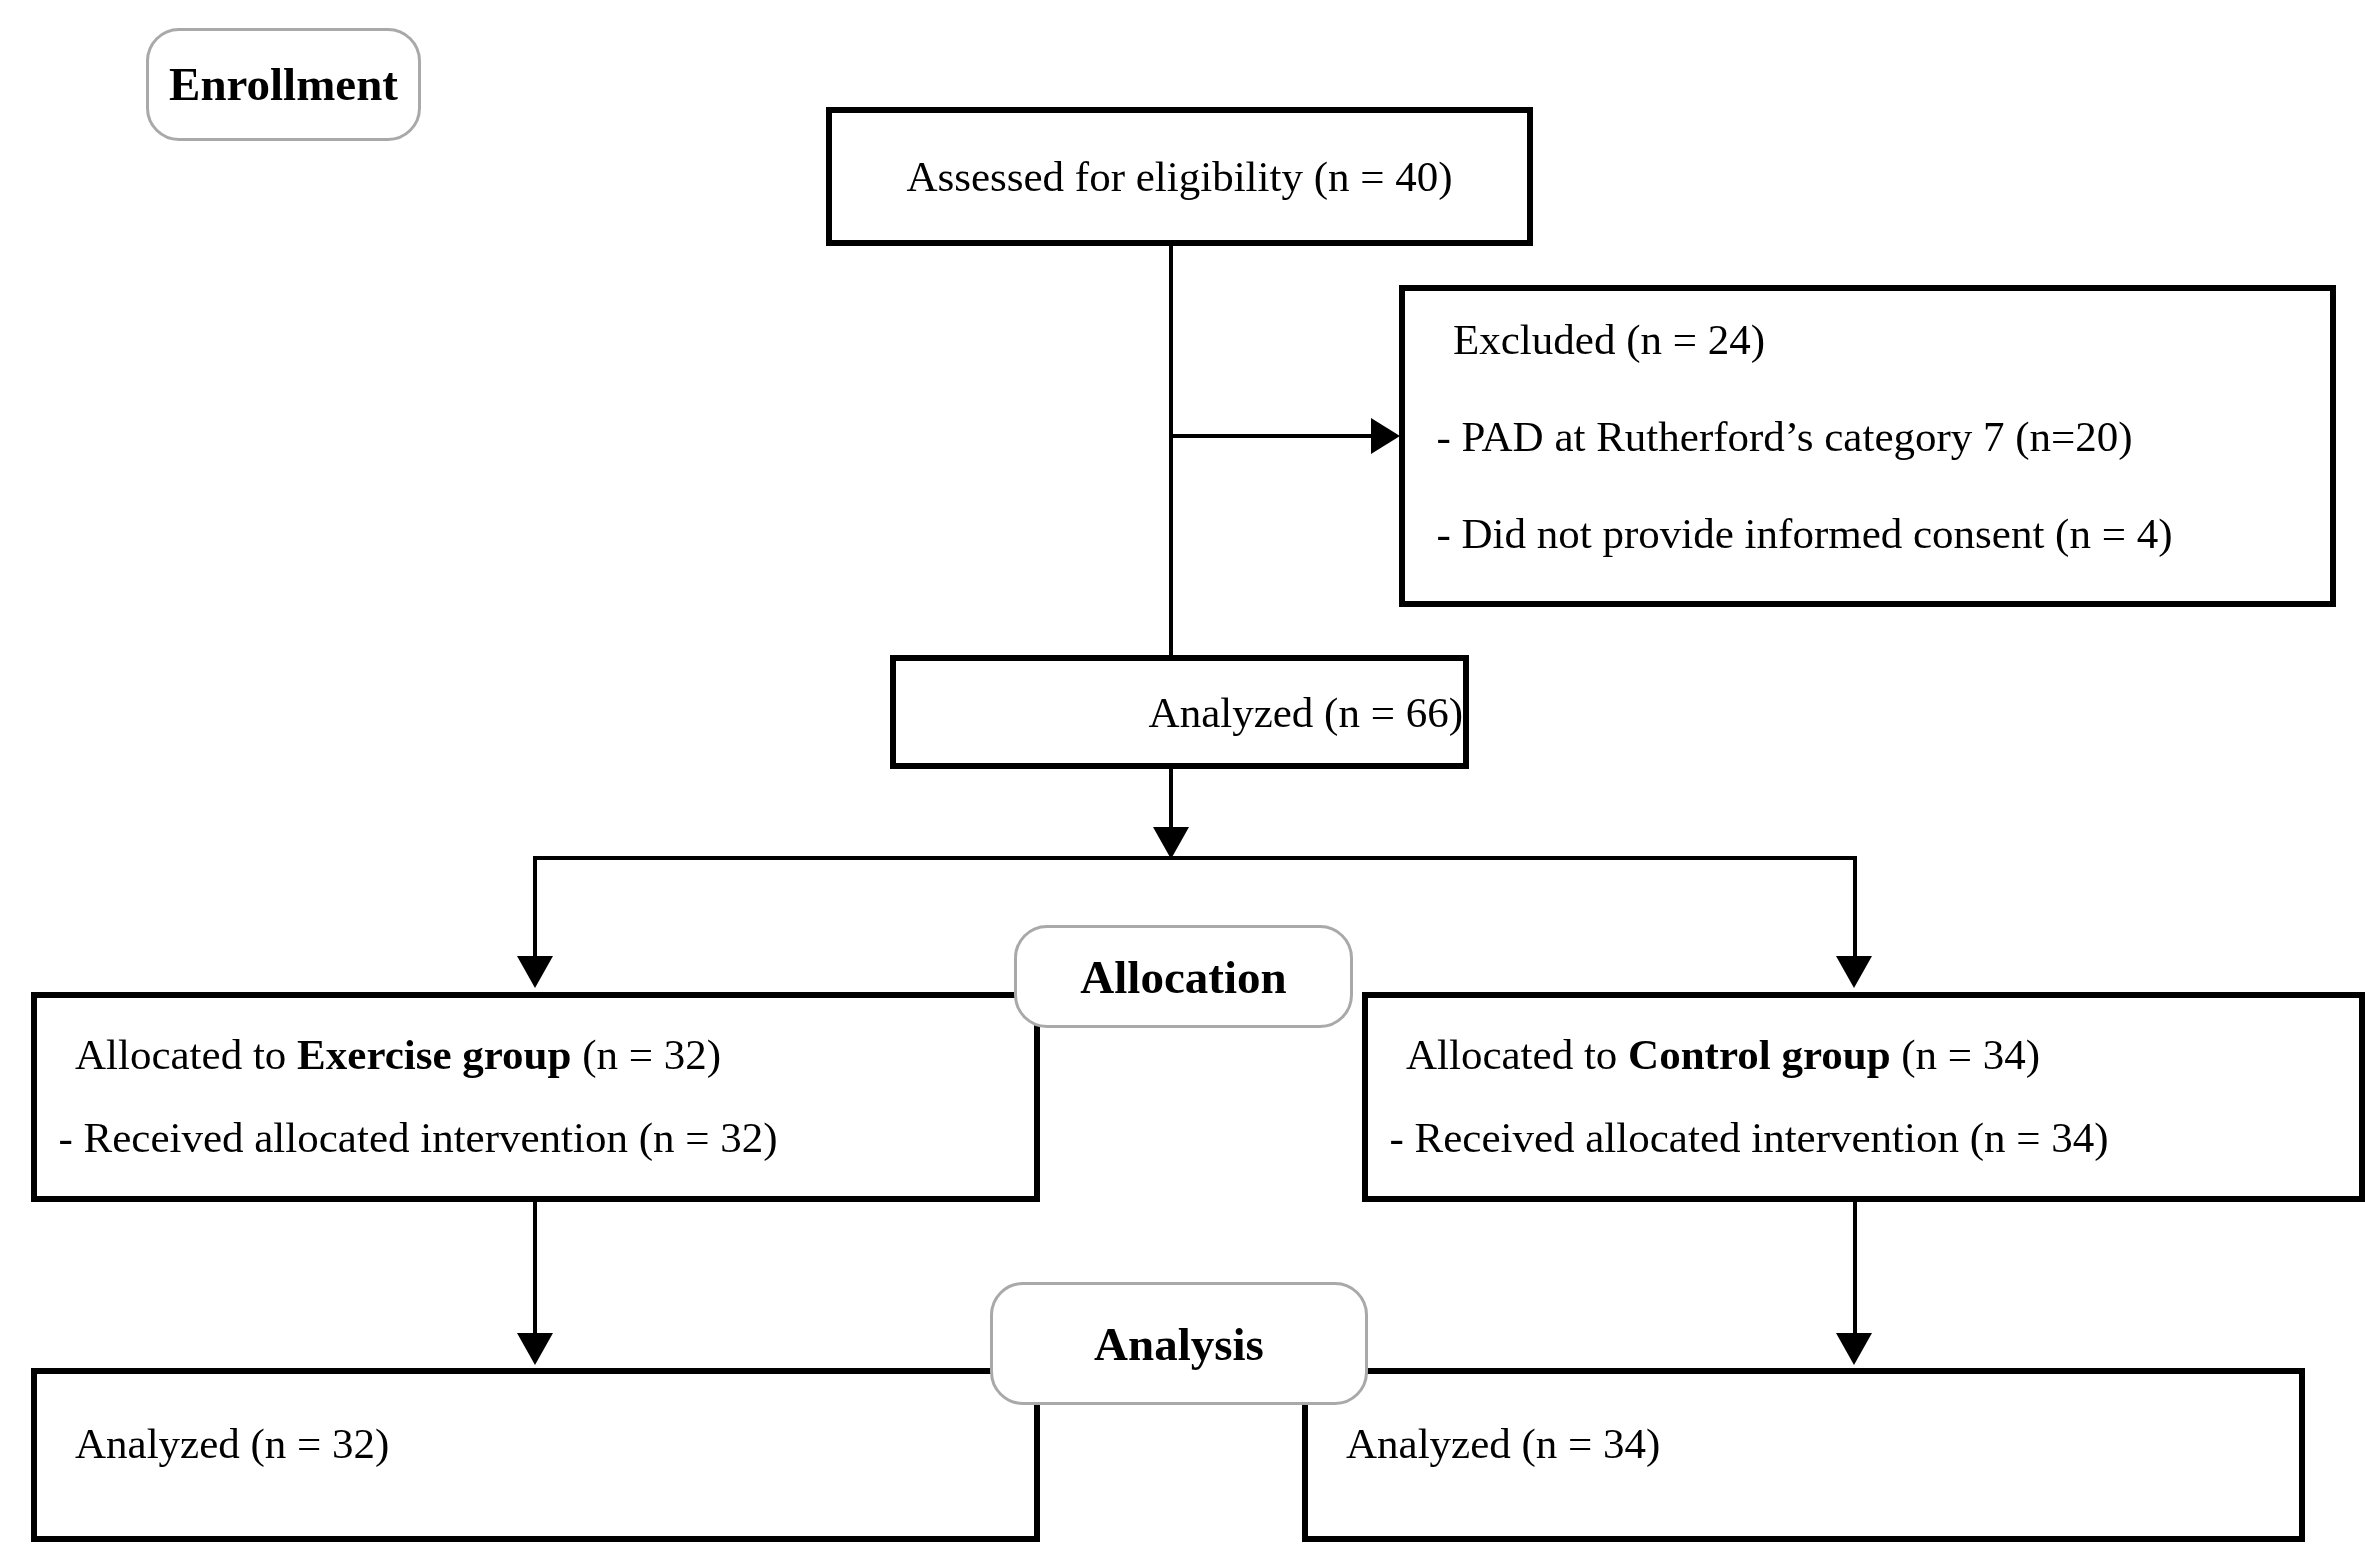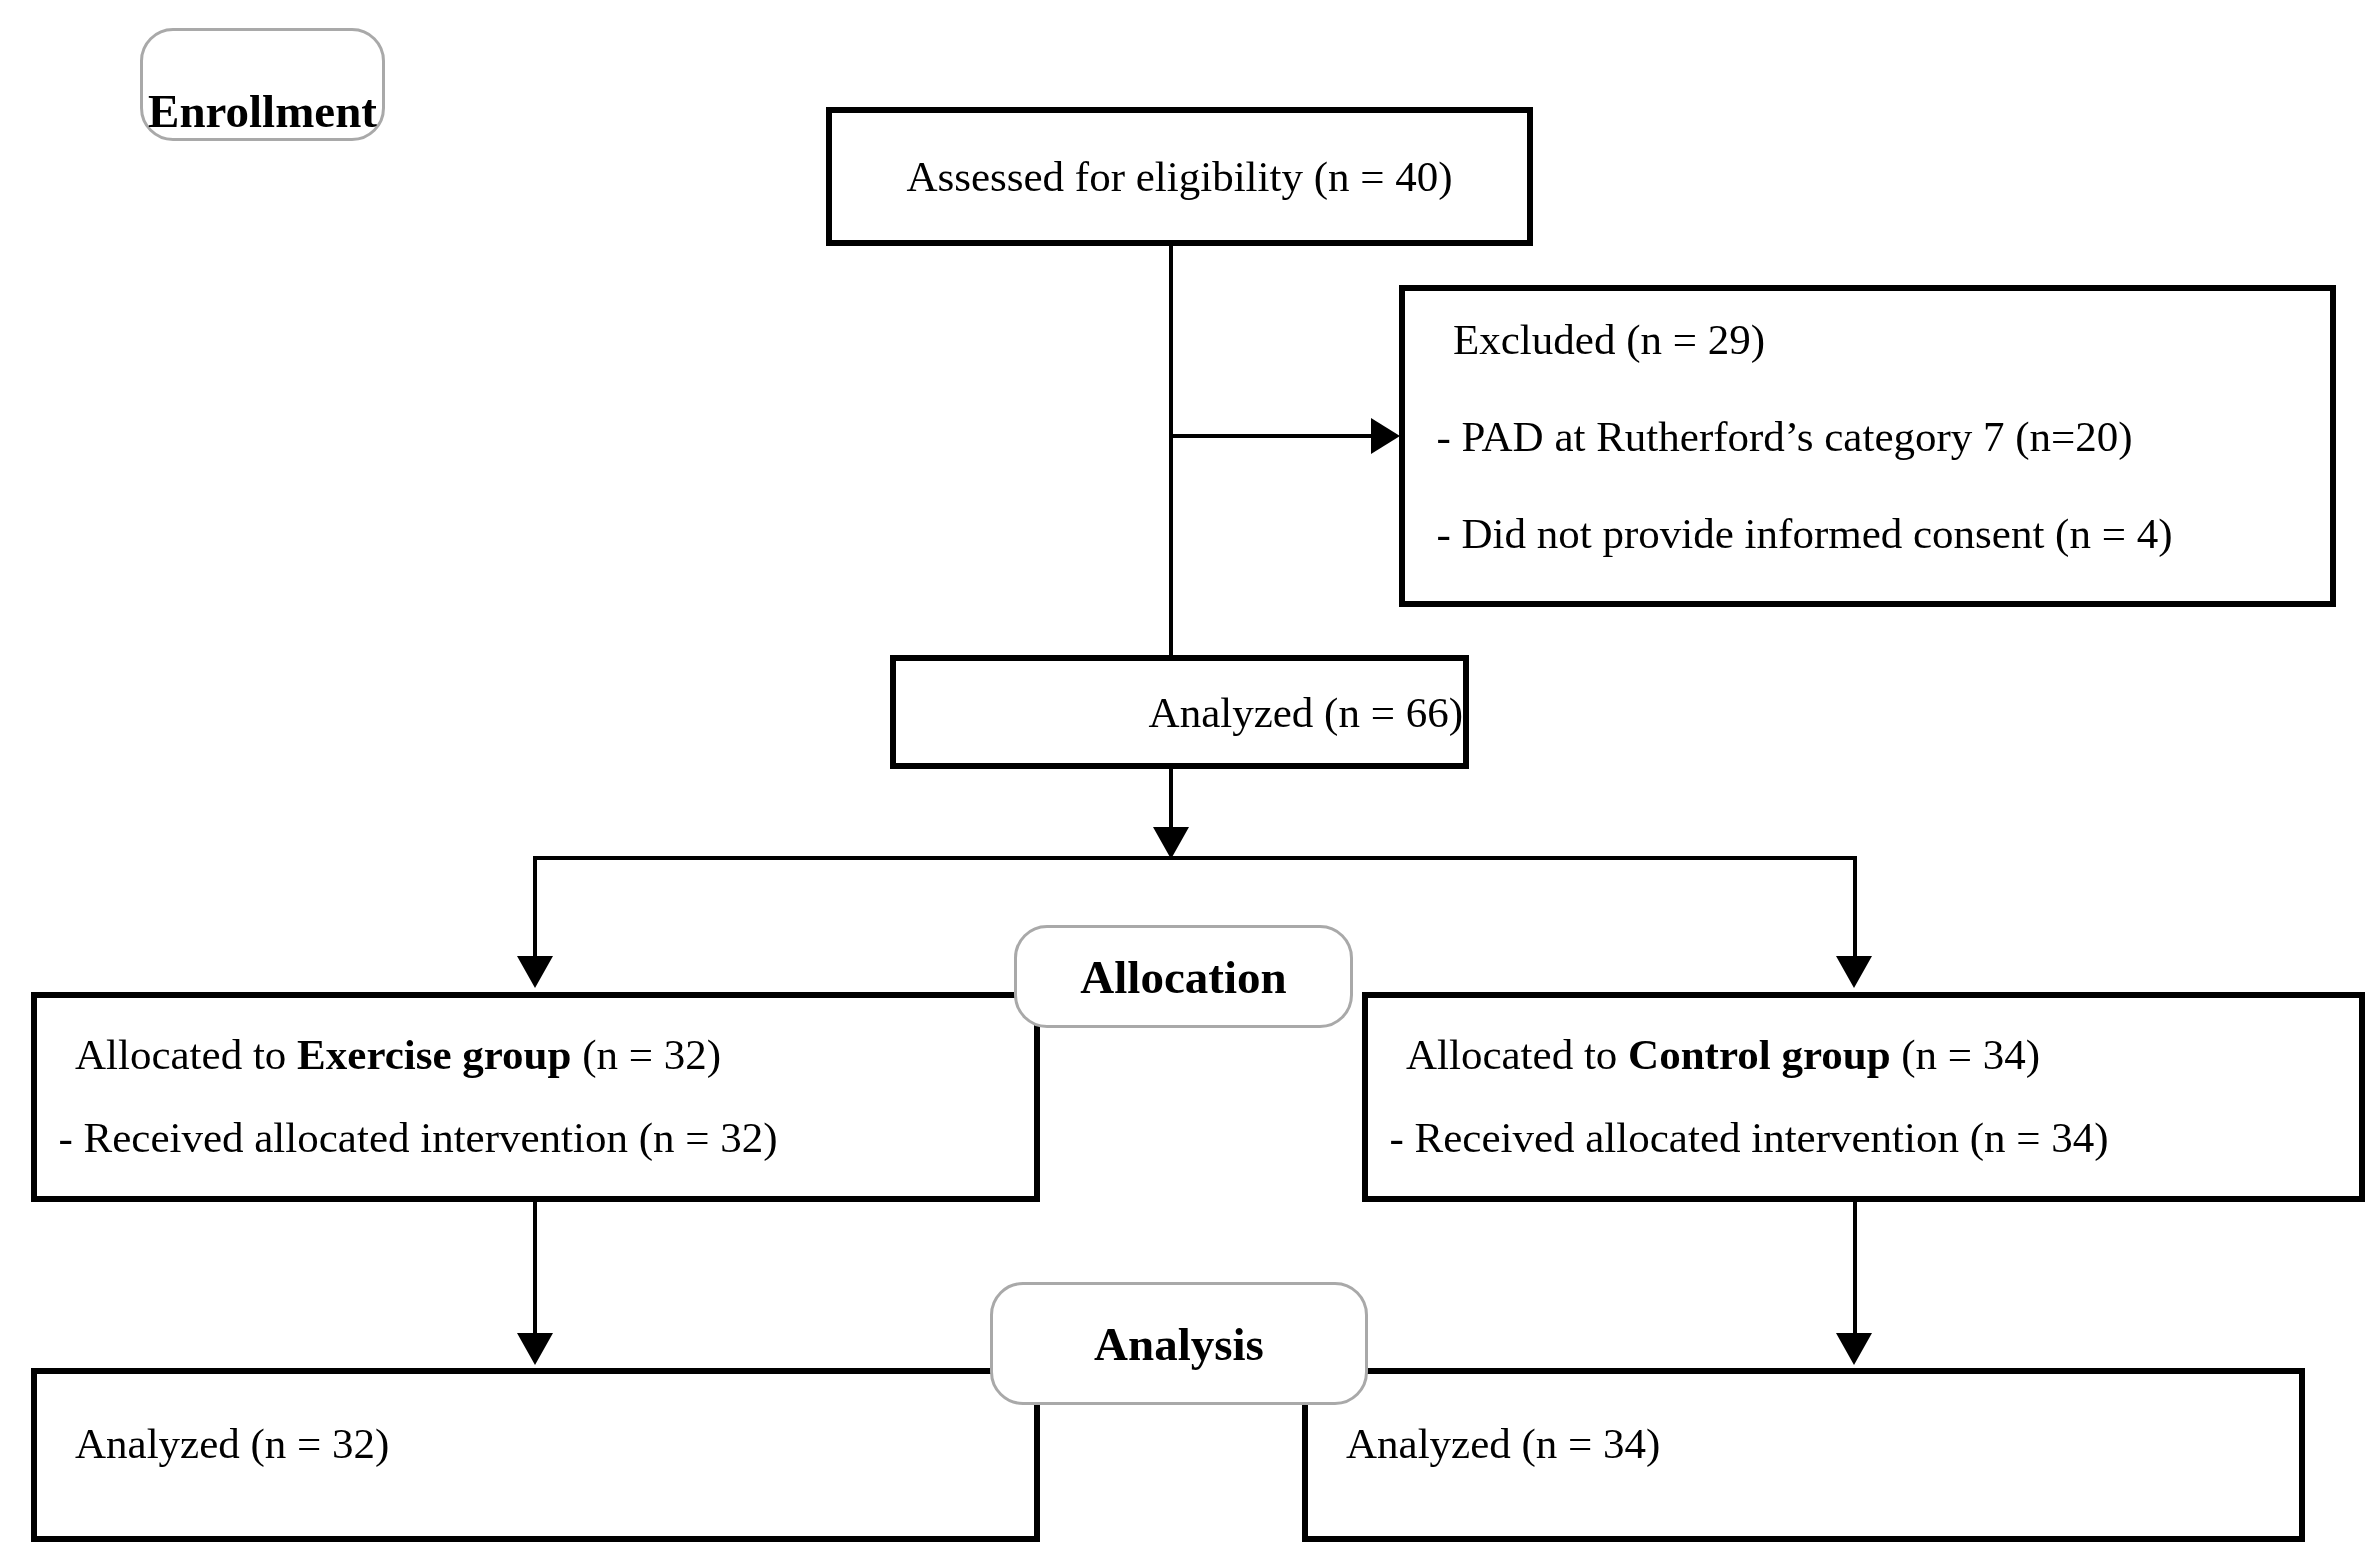--- a/index.html
+++ b/index.html
@@ -29,21 +29,21 @@
     border-left:18.6px solid transparent; border-right:18.6px solid transparent;
     border-top:32px solid var(--line,#000);
   }
   .arrow-right {
     position:absolute; width:0; height:0; z-index:1;
     border-top:18px solid transparent; border-bottom:18px solid transparent;
     border-left:29px solid var(--line,#000);
   }
 
   
-  #lbl-enrollment { left:140px; top:27.6px; width:245px; height:113px;align-items:flex-end; }
+  #lbl-enrollment { left:146px; top:27.6px; width:275px; height:113px; }
   #box-assessed   { left:826px; top:107px; width:707px; height:139px; }
   #box-excluded   { left:1399px; top:285px; width:937px; height:322px;
                     padding:0 27.6px 0 48px; line-height:97px; }
   #box-analyzed-total { left:890px; top:655px; width:579px; height:114px;justify-content:flex-end; }
 
   #lbl-allocation { left:1014px; top:925px; width:339px; height:103px; }
   #box-alloc-exercise { left:31px;   top:992px; width:1009px; height:210px;
                         padding:15px 27.6px 0 38px; line-height:83px; }
   #box-alloc-control  { left:1362px; top:992px; width:1003px; height:210px;
                         padding:15px 27.6px 0 38px; line-height:83px; }
@@ -86,21 +86,21 @@
   </div>
   <div class="stage-label" id="lbl-allocation">
     <span>Allocation</span>
   </div>
 
   <div class="box centered" id="box-assessed">
     <span>Assessed for eligibility (n = 40)</span>
   </div>
 
   <div class="box" id="box-excluded">
-    <div>Excluded (n = 29)</div>
+    <div>Excluded (n = 24)</div>
     <div class="hang">- PAD at Rutherford’s category 7 (n=20)</div>
     <div class="hang">- Did not provide informed consent (n = 4)</div>
   </div>
 
   <div class="box centered" id="box-analyzed-total">
     <span>Analyzed (n = 66)</span>
   </div>
 
   <div class="box" id="box-alloc-exercise">
     <div><span>Allocated to </span><span class="grp">Exercise group</span><span> (n = 32)</span></div>

